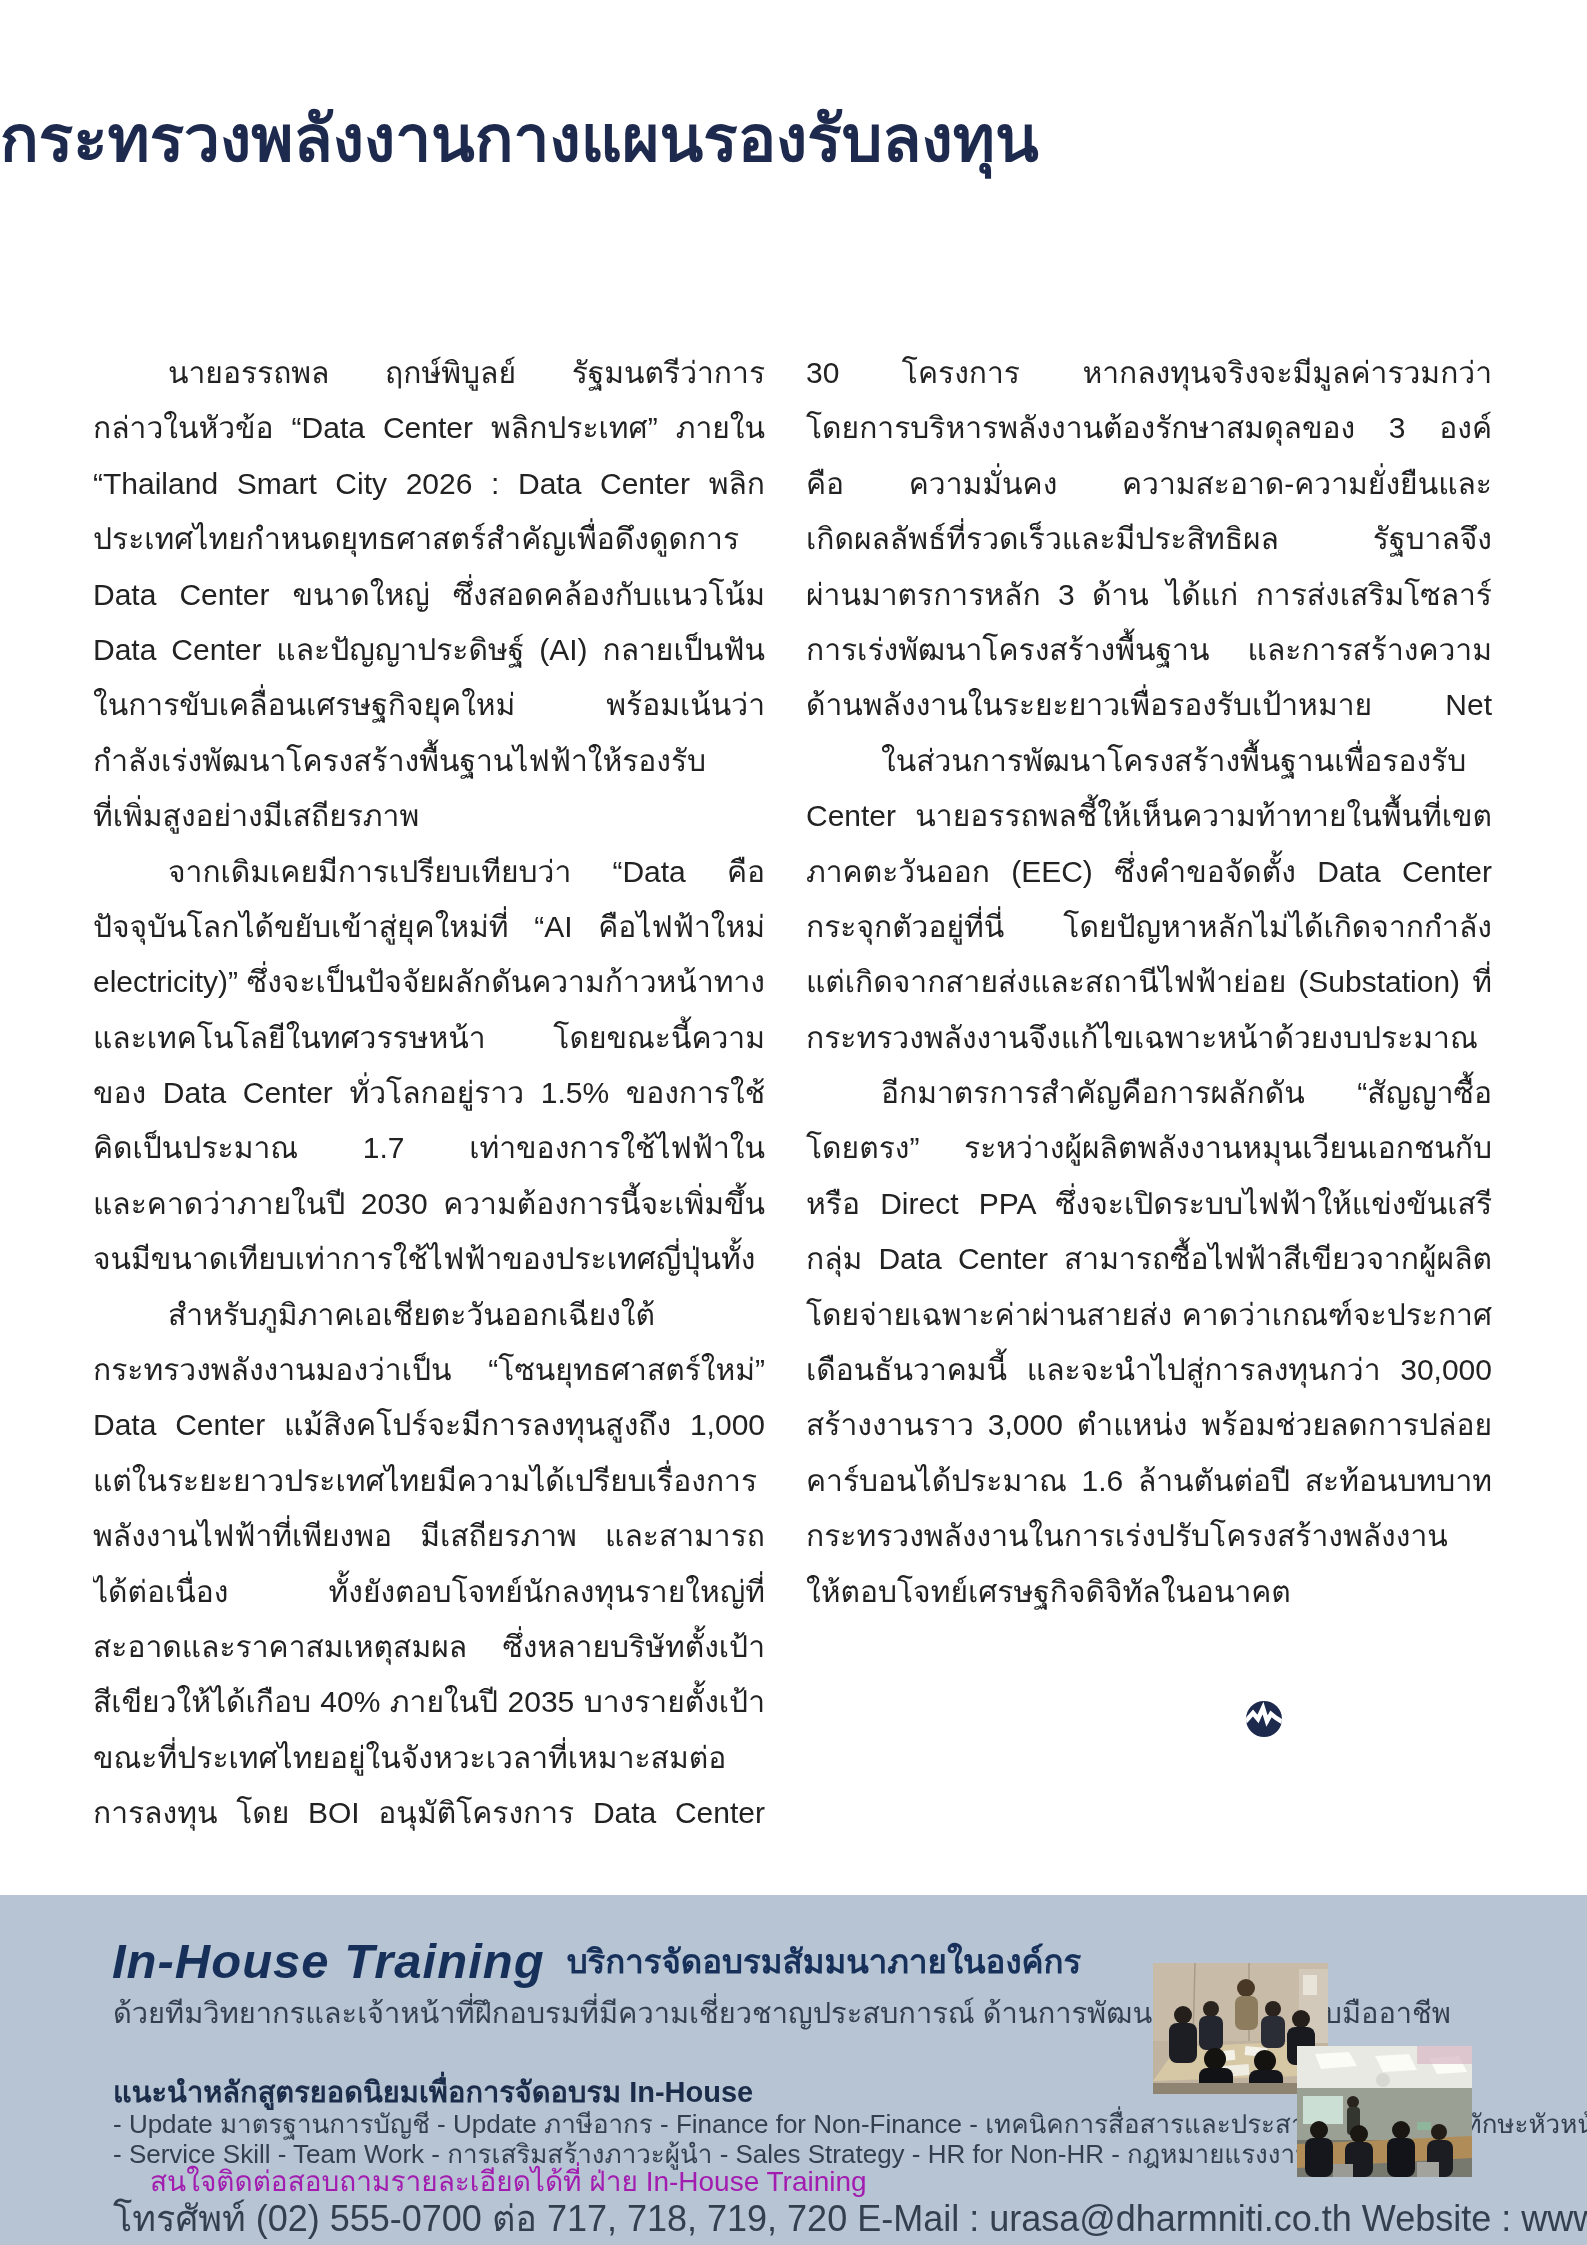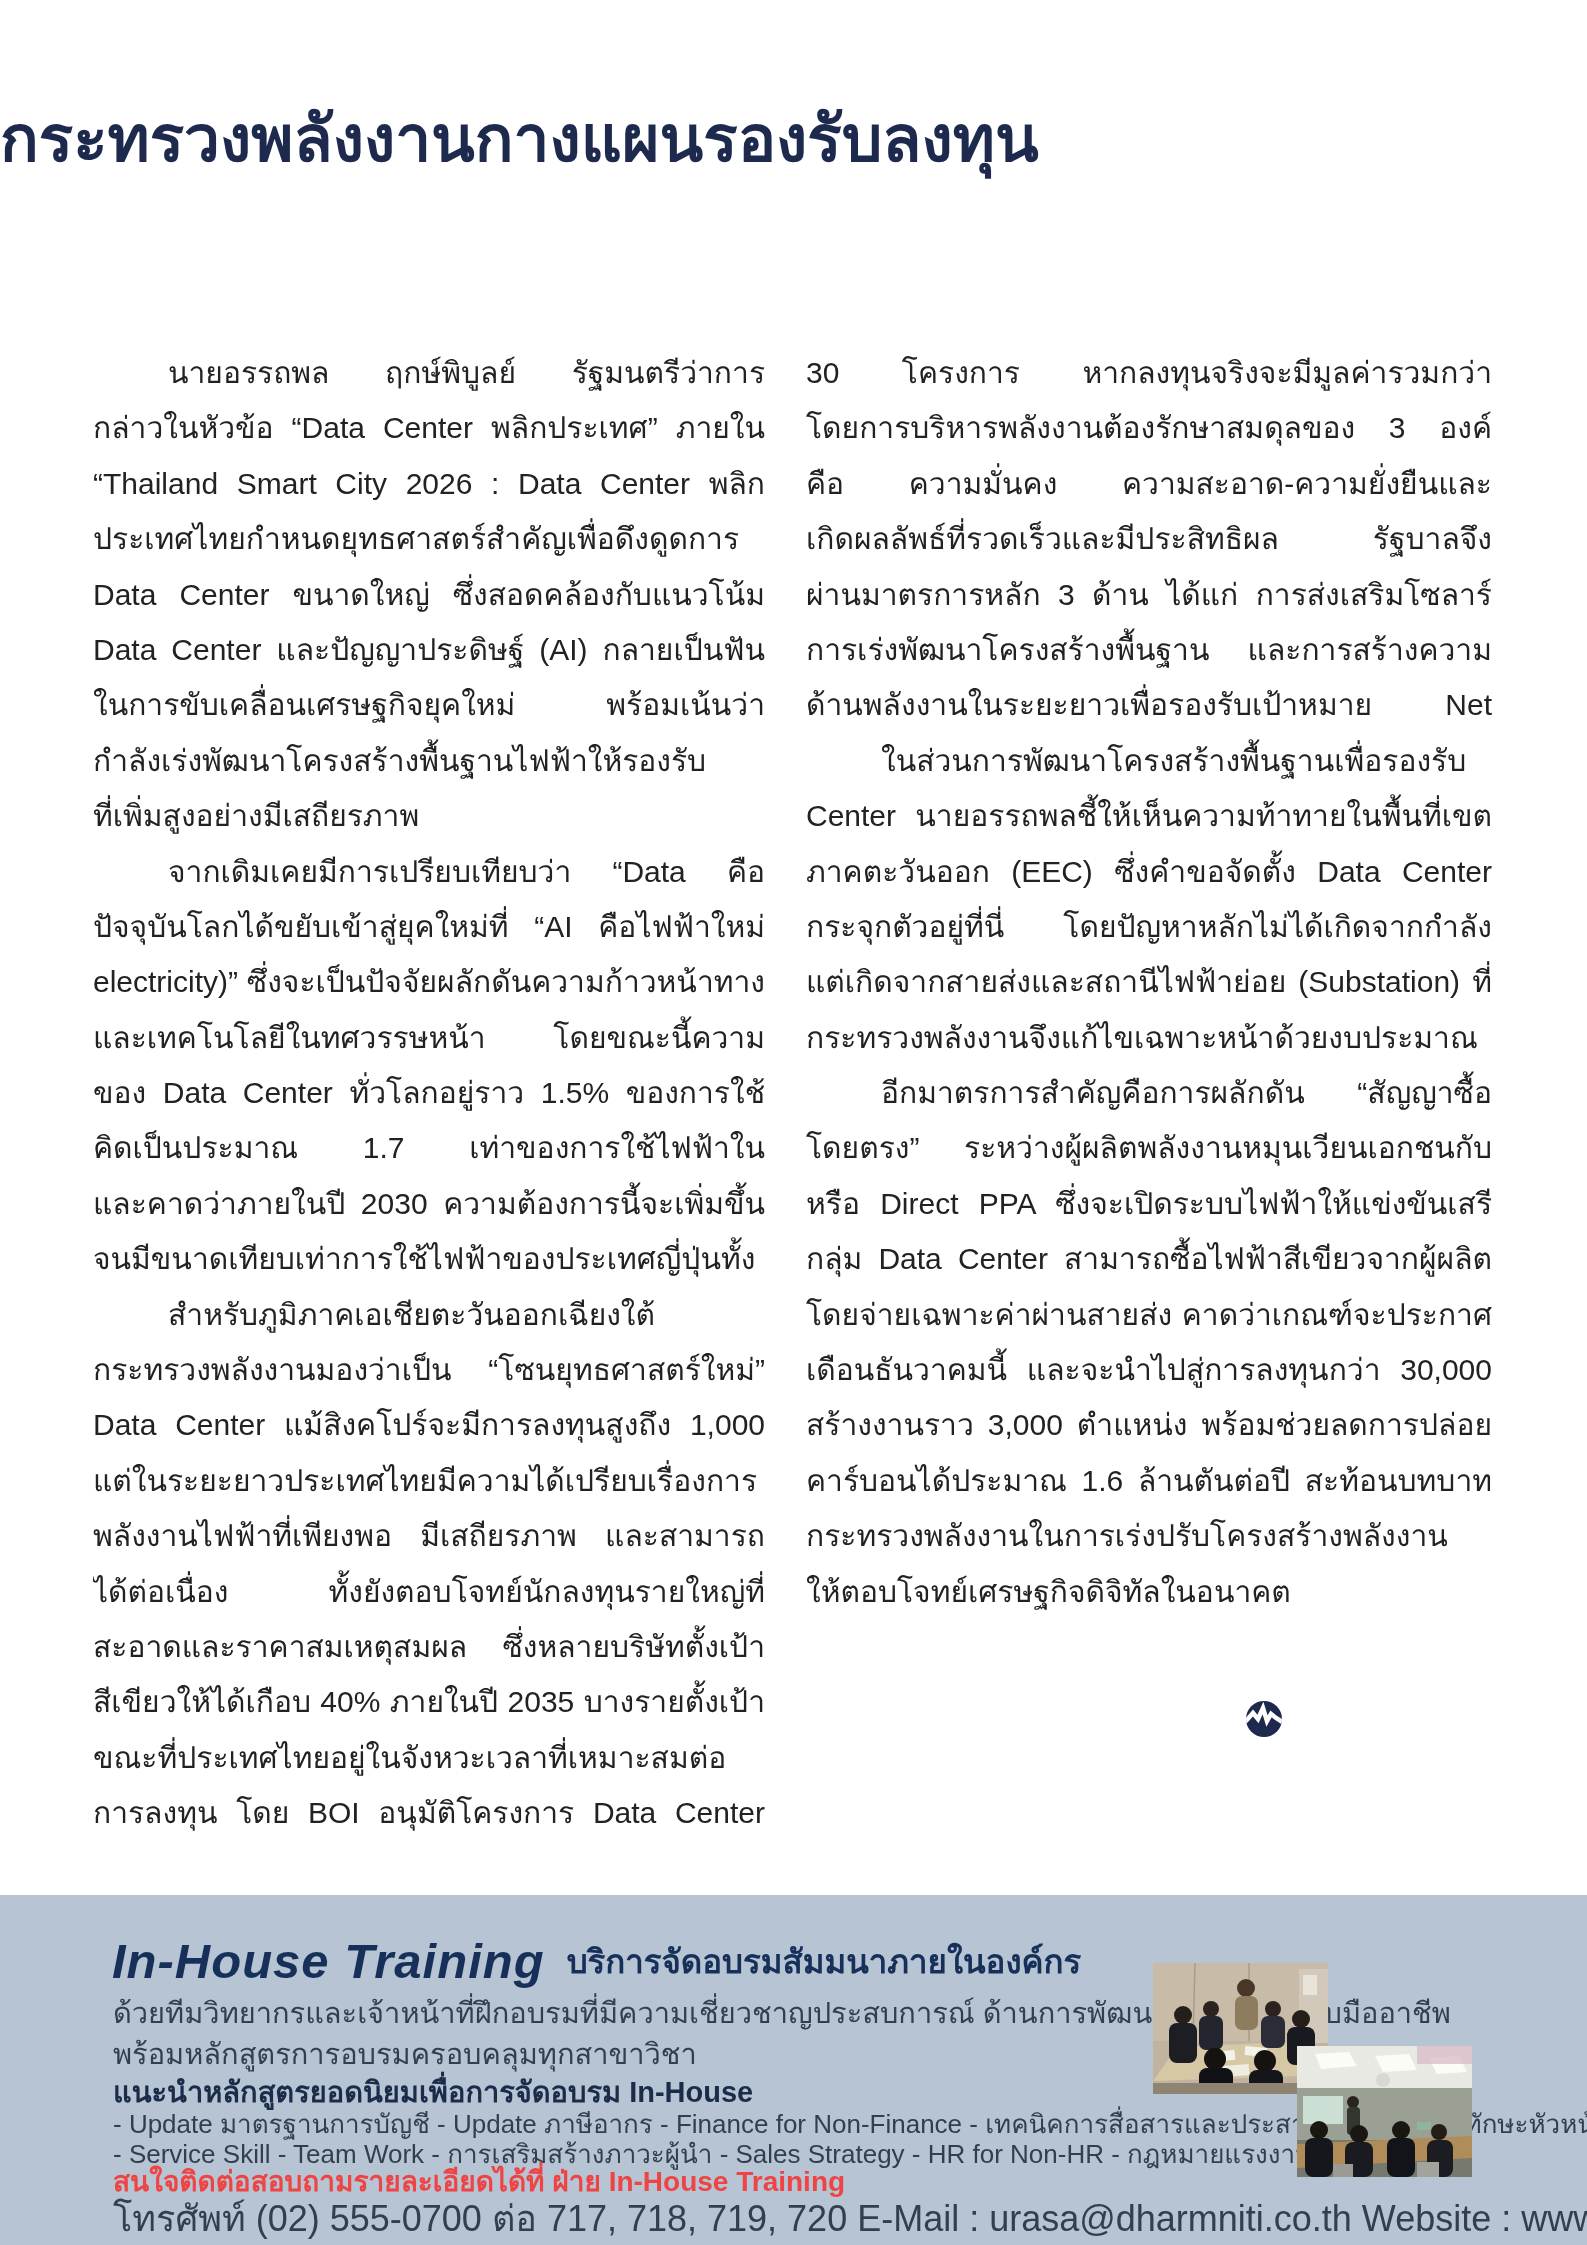--- a/index.html
+++ b/index.html
@@ -36,21 +36,21 @@
     align-items:center; gap:22px; color:#16305a; white-space:nowrap;
   }
   .footer-heading .en{font-size:49px; font-weight:700; font-style:italic; letter-spacing:1px;}
   .footer-heading .th{font-size:33px; font-weight:700;}
   .f-line{position:absolute; left:113px; white-space:nowrap; color:#333f4d;}
   .f-intro1{top:1990px; font-size:29px;}
   .f-intro2{top:2031px; font-size:29px;}
   .f-bold1{top:2069px; font-size:29px; font-weight:700; color:#1b2c4a;text-align:center;}
   .f-courses1{top:2103px; font-size:26px;}
   .f-courses2{top:2133px; font-size:26px;}
-  .f-bold2{top:2159px; font-size:28px; font-weight:700; color:#ef4444;}
+  .f-bold2{top:2159px; font-size:28px; font-weight:400; color:#a21caf;margin-left:37px;}
   .f-contact{top:2190px; font-size:36px;}
   
   .photo{position:absolute; overflow:hidden;}
   .photo-1{left:1153px; top:1963px; width:175px; height:131px; z-index:1;}
   .photo-2{left:1297px; top:2046px; width:175px; height:131px; z-index:2;}
   .photo svg{display:block;}
 </style>
 </head>
 <body>
 
@@ -127,21 +127,20 @@
     </svg>
   </div>
 
   <div class="footer-band"></div>
 
   <div class="footer-heading">
     <span class="en">In-House Training</span>
     <span class="th">บริการจัดอบรมสัมมนาภายในองค์กร</span>
   </div>
   <div class="f-line f-intro1">ด้วยทีมวิทยากรและเจ้าหน้าที่ฝึกอบรมที่มีความเชี่ยวชาญประสบการณ์ ด้านการพัฒนาบุคลากรระดับมืออาชีพ</div>
-  <div class="f-line f-intro2">พร้อมหลักสูตรการอบรมครอบคลุมทุกสาขาวิชา</div>
   <div class="f-line f-bold1">แนะนำหลักสูตรยอดนิยมเพื่อการจัดอบรม In-House</div>
   <div class="f-line f-courses1">- Update มาตรฐานการบัญชี - Update ภาษีอากร - Finance for Non-Finance - เทคนิคการสื่อสารและประสานงาน - พัฒนาทักษะหัวหน้างาน</div>
   <div class="f-line f-courses2">- Service Skill - Team Work - การเสริมสร้างภาวะผู้นำ - Sales Strategy - HR for Non-HR - กฎหมายแรงงาน - ฯลฯ</div>
   <div class="f-line f-bold2">สนใจติดต่อสอบถามรายละเอียดได้ที่ ฝ่าย In-House Training</div>
   <div class="f-line f-contact">โทรศัพท์ (02) 555-0700 ต่อ 717, 718, 719, 720 E-Mail : urasa@dharmniti.co.th Website : www.dst.co.th</div>
 
   <div class="photo photo-1">
     <svg width="175" height="131" viewBox="0 0 175 131">
       <rect width="175" height="131" fill="#c0b3a0"></rect>
       <rect x="0" y="0" width="175" height="78" fill="#c8bca9"></rect>

